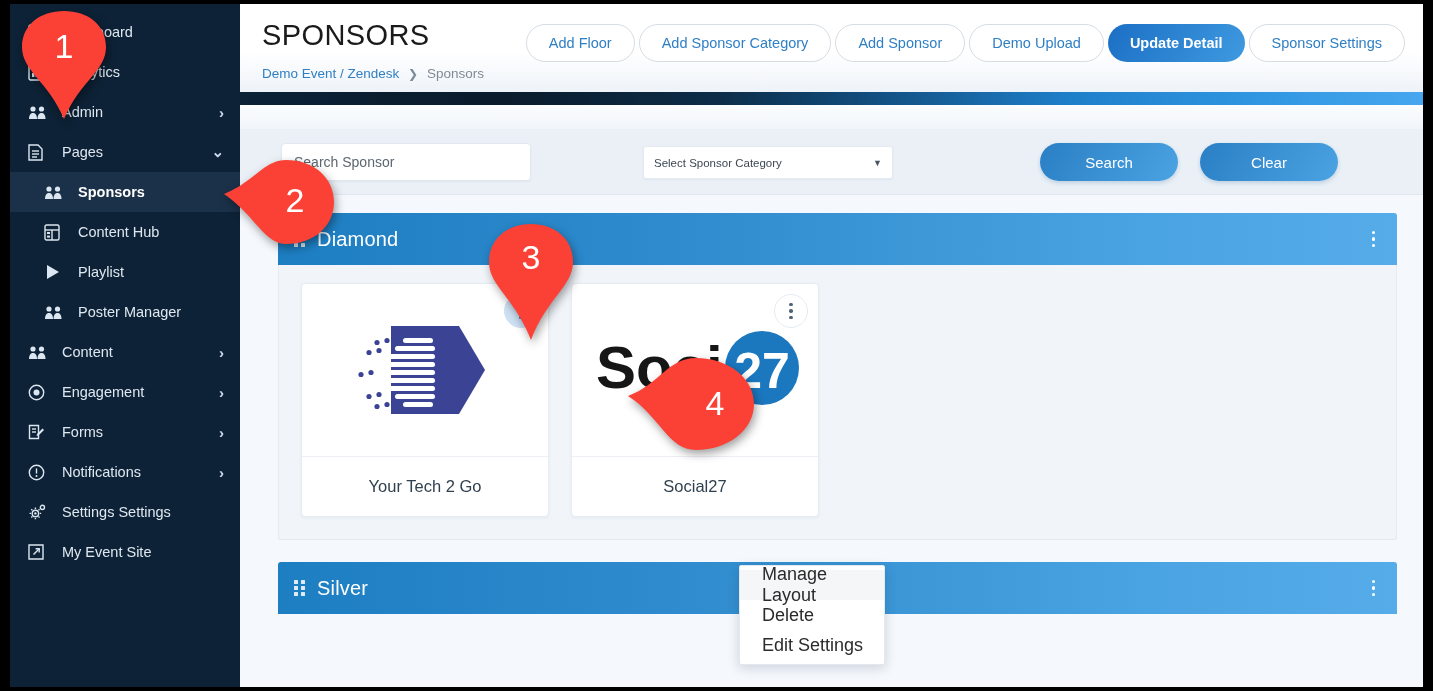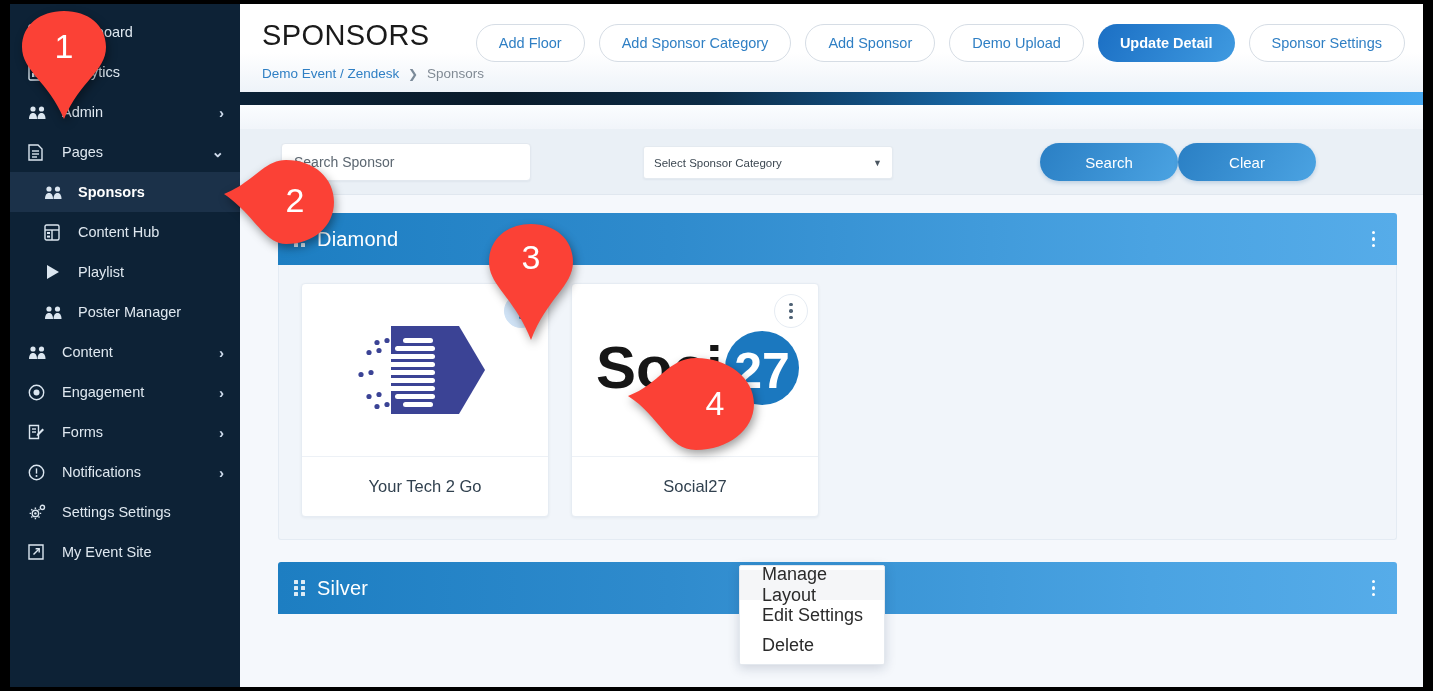--- a/index.html
+++ b/index.html
@@ -97,21 +97,21 @@
     font-size: 13.5px;
     color: #2f7fc4;
   }
   #breadcrumb .crumb-sep { color: #7b8a99; margin: 0 5px; font-size: 12px; }
   #breadcrumb .crumb-cur { color: #808a94; }
 
   #hdr-actions {
     position: absolute;
     right: 18px; top: 20px;
     display: flex;
-    gap: 14px;
+    gap: 4px;
     align-items: flex-end;
   }
   .pill-btn {
     height: 38px;
     padding: 0 22px;
     border-radius: 19px;
     border: 1px solid #d6dde5;
     background: #ffffff;
     color: #2f7fc4;
     font-size: 14.5px;
@@ -178,20 +178,21 @@
   }
   #category-select .sel-caret {
     margin-left: auto;
     font-size: 9px;
     color: #4a5560;
   }
   #search-actions {
     position: absolute;
     left: 800px; top: 14px;
     display: flex;
+    gap: 22px;
   }
   .round-btn {
     width: 138px; height: 38px;
     border: none;
     border-radius: 19px;
     background: linear-gradient(120deg, #2a7fc4 0%, #4ba3e2 100%);
     color: #ffffff;
     font-size: 15px;
     font-family: "Liberation Sans", sans-serif;
     cursor: pointer;
@@ -614,22 +615,22 @@
                   <i></i>
                   <i></i>
                   <i></i>
                 </span>
               </div>
             </div>
           </div>
 
       <div id="ctx-menu">
             <div class="mi hl">Manage Layout</div>
+            <div class="mi">Delete</div>
             <div class="mi">Edit Settings</div>
-            <div class="mi">Delete</div>
           </div>
     </div>
 
   </div>
 
   <div class="marker" style="left:8px; top:5px; width:92px; height:110px;">
     <svg width="92" height="110" viewBox="0 0 92 110">
       <path d="M46 110 C30 72 4 62 4 38 C4 16 22 2 46 2 C70 2 88 16 88 38 C88 62 62 72 46 110 Z" fill="#fb4136"></path>
     </svg>
     <span class="pin-num" style="top:18px; left:0;">1</span>

